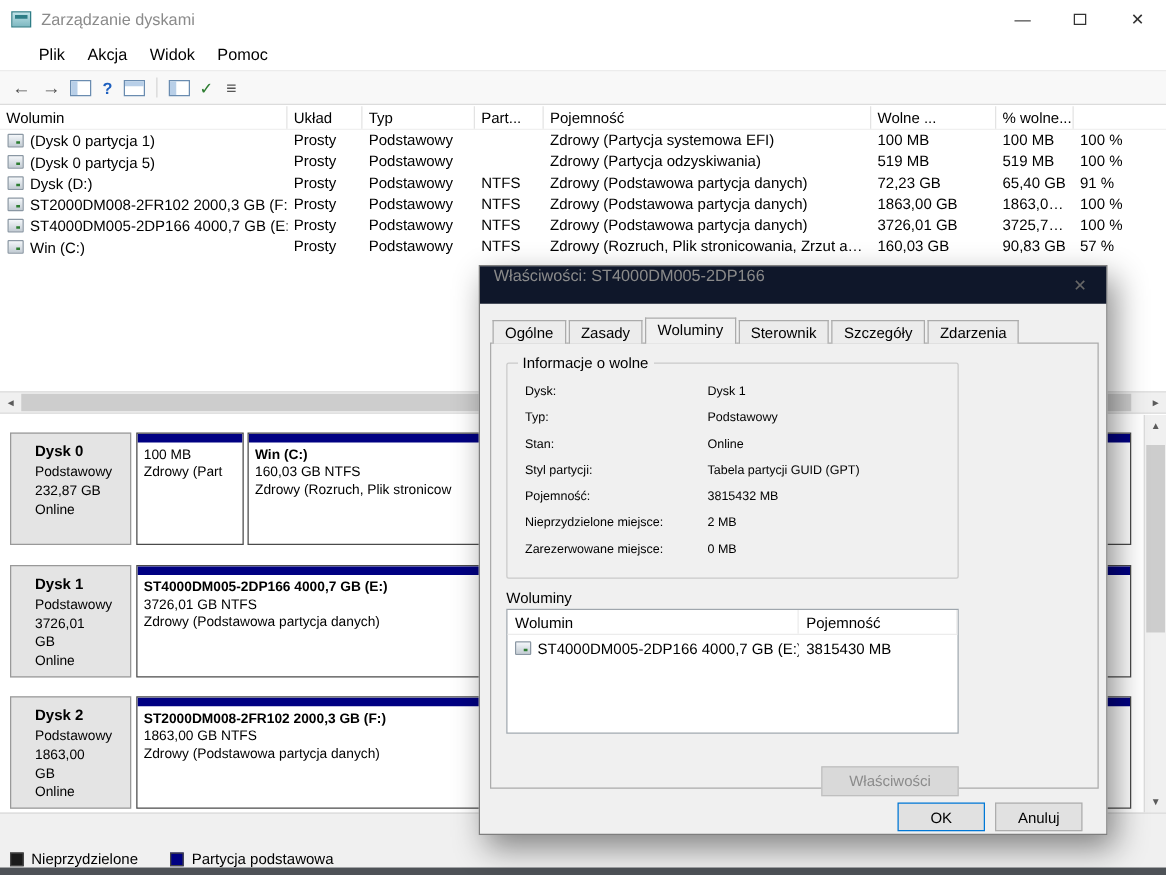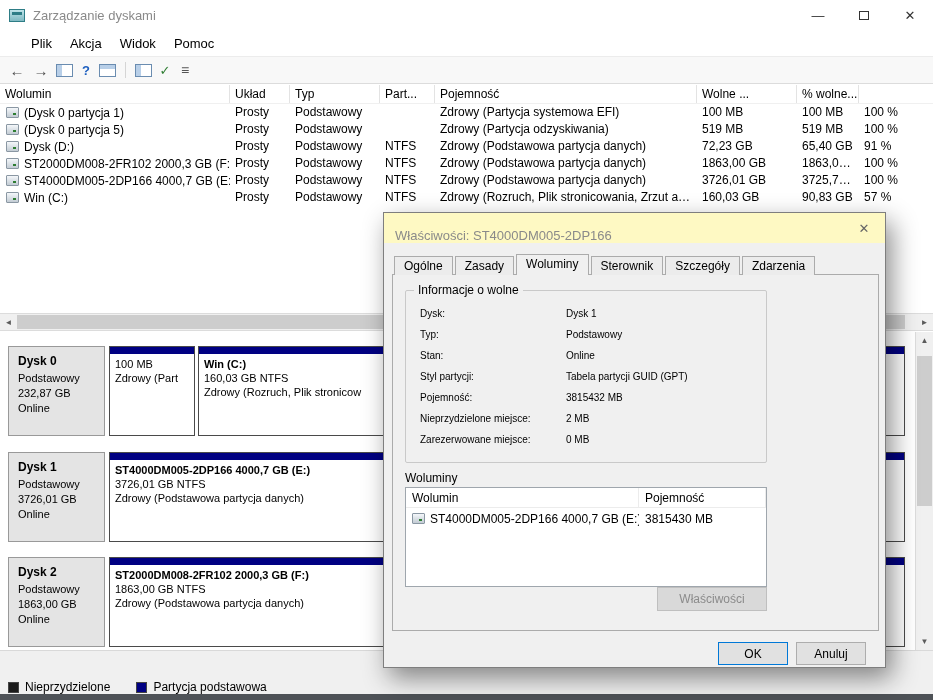--- a/index.html
+++ b/index.html
@@ -45,21 +45,21 @@
   
   .hscroll{position:absolute;left:0;top:313px;width:100%;height:18px;background:#f0f0f0;border-top:1px solid #dcdcdc;border-bottom:1px solid #dcdcdc}
   .hs-arrow{position:absolute;top:0;width:17px;height:16px;display:flex;align-items:center;justify-content:center;color:#5b5b5b;font-size:8px}
   .hs-left{left:0}.hs-right{right:0}
   .hs-thumb{position:absolute;left:17px;right:28px;top:1px;height:14px;background:#cdcdcd}
 
   
   .gpane{position:absolute;left:0;top:332px;width:915px;height:318px;background:#fff}
   .disk-row{position:absolute;left:8px;width:897px;height:90px}
   .dr0{top:14px}.dr1{top:120px}.dr2{top:225px}
-  .disk-left{position:absolute;left:0;top:0;width:97px;height:100%;background:#e4e4e4;border:1px solid #999;padding:7px 9px;line-height:15px;font-size:11px}
+  .disk-left{position:absolute;left:0;top:0;width:97px;height:100%;background:#e4e4e4;border:1px solid #999;padding:7px 19px;line-height:15px;font-size:11px}
   .disk-left .dname{font-weight:bold;font-size:12px;margin-bottom:2px}
   .parts{position:absolute;left:101px;right:0;top:0;bottom:0;display:flex;gap:3px}
   .part{border:1px solid #4a4a4a;background:#fff;overflow:hidden;display:flex;flex-direction:column}
   .part .stripe{height:7px;background:#000082;flex:0 0 auto}
   .part .ptext{padding:3px 5px;font-size:11px;line-height:14px;white-space:nowrap;overflow:hidden}
   .part .ptext .p1{font-weight:bold}
   .part.small .ptext .p1{font-weight:normal}
   .p-small{flex:0 0 86px}
   .p-grow{flex:1 1 auto}
 
@@ -72,40 +72,40 @@
   
   .statusbar{position:absolute;left:0;top:650px;width:100%;height:44px;background:#f0f0f0;border-top:1px solid #d9d9d9;display:flex;align-items:flex-end;gap:26px;padding:6px 0 0 8px}
   .leg-item{display:flex;align-items:center;gap:6px;font-size:12px}
   .sq{width:11px;height:11px;border:1px solid #444}
   .sq-unalloc{background:#1b1b1b}
   .sq-primary{background:#000082}
   .bottom-edge{position:absolute;left:0;bottom:0;width:100%;height:6px;background:#4e5257}
 
   
   .dlg{position:absolute;left:383px;top:212px;width:503px;height:456px;background:#f0f0f0;border:1px solid #7e7e7e;box-shadow:6px 10px 24px rgba(0,0,0,.45);z-index:10}
-  .dlg-titlebar{position:absolute;left:0;top:0;width:100%;height:30px;background:#fef9c3;display:flex;align-items:flex-end}
+  .dlg-titlebar{position:absolute;left:0;top:0;width:100%;height:30px;background:#0f172a;display:flex;align-items:flex-start}
   .dlg-title{margin-left:11px;color:#8a8a8a;font-size:13px}
   .dlg-close{margin-left:auto;width:42px;height:30px;display:flex;align-items:center;justify-content:center;color:#666;font-size:13px}
   .tabs{position:absolute;left:10px;top:41px;height:21px;display:flex;align-items:flex-end;z-index:2}
   .tab{height:19px;padding:2px 9px;border:1px solid #ababab;border-bottom:none;background:#ececec;font-size:12px;margin-right:2px;white-space:nowrap}
   .tab.active{height:21px;background:#f0f0f0;position:relative}
   .tab.active::after{content:"";position:absolute;left:0;right:0;bottom:-1px;height:1px;background:#f0f0f0}
   .tab-page{position:absolute;left:8px;top:61px;width:487px;height:357px;border:1px solid #ababab;background:#f0f0f0}
   .gbox{position:absolute;left:12px;top:8px;width:362px;height:180px;border:1px solid #c9c9c9;border-radius:2px;padding:6px 0 0 14px}
   .gbox legend{font-size:12px;padding:0 4px;margin-left:-6px}
   .f-row{display:grid;grid-template-columns:146px 1fr;height:21px;align-items:center;font-size:10px;white-space:nowrap}
   .vol-label{position:absolute;left:12px;top:196px;font-size:12px}
   .vol-list{position:absolute;left:12px;top:212px;width:362px;height:100px;background:#fff;border:1px solid #9fa6ad}
   .vl-head{display:grid;grid-template-columns:233px 1fr;height:20px;border-bottom:1px solid #ececec}
   .vl-hcell{padding:3px 6px;border-right:1px solid #ececec;white-space:nowrap;overflow:hidden}
   .vl-row{display:grid;grid-template-columns:233px 1fr;height:21px;align-items:center}
   .vl-cell{padding:0 6px;white-space:nowrap;overflow:hidden}
   .vl-cell.first{display:flex;align-items:center;gap:5px}
   .btn{display:flex;align-items:center;justify-content:center;font-size:12px;border:1px solid #adadad;background:#e1e1e1}
-  .btn-props{position:absolute;left:264px;top:312px;width:110px;height:24px;background:#d9d9d9;border-color:#bfbfbf;color:#8b8b8b}
+  .btn-props{position:absolute;left:264px;top:338px;width:110px;height:24px;background:#d9d9d9;border-color:#bfbfbf;color:#8b8b8b}
   .btn-ok{position:absolute;left:334px;top:429px;width:70px;height:23px;border-color:#0078d7}
   .btn-cancel{position:absolute;left:412px;top:429px;width:70px;height:23px}
 </style>
 </head>
 <body>
 
 <div class="app">
 
   <div class="titlebar">
     <span class="app-ico"></span>

